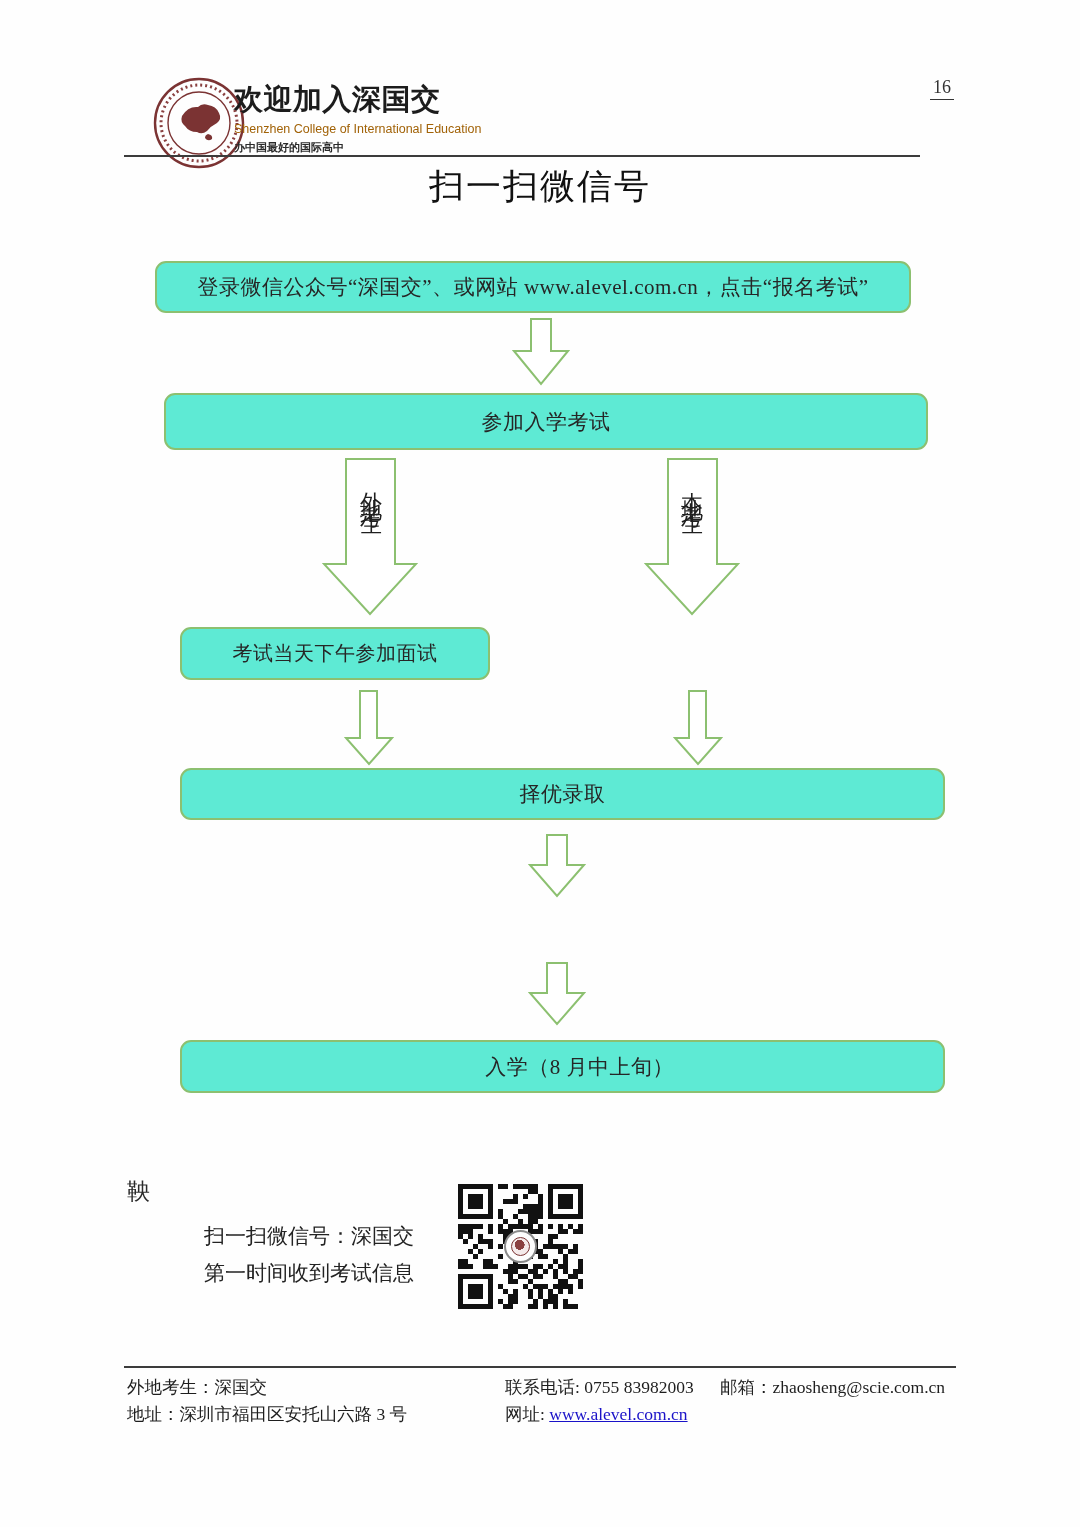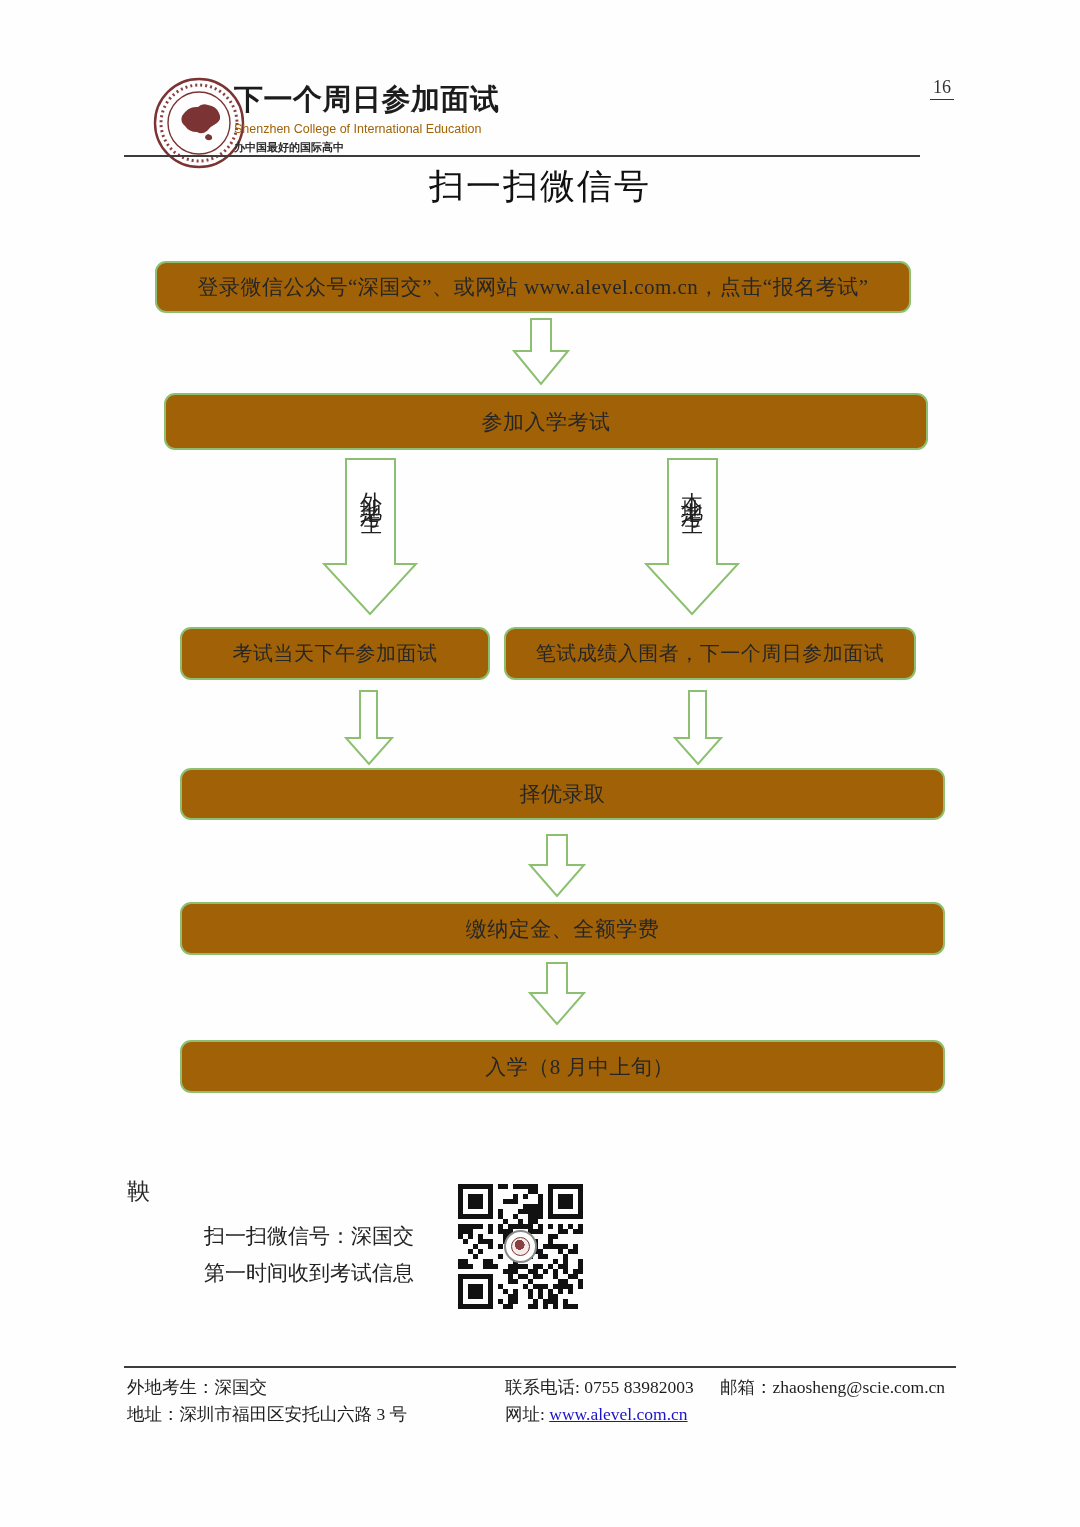--- a/index.html
+++ b/index.html
@@ -20,21 +20,21 @@
   .school-tag { font-size:11px; font-weight:bold; color:#2a2a2a; margin-top:4px; text-align:left; width:218px; }
   .page-number { position:absolute; left:930px; top:77px; font-size:18px; color:#333;
                  border-bottom:1.5px solid #333; padding:0 3px 1px 3px; }
 
   
   .doc-title { position:absolute; left:0; top:163px; width:1080px; text-align:center;
                font-size:35px; color:#111; letter-spacing:2px; }
 
   
   .flow-box {
-    position:absolute; border:2px solid #8cc070; border-radius:11px; background:#a16207;
+    position:absolute; border:2px solid #8cc070; border-radius:11px; background:#5eead4;
     display:flex; align-items:center; justify-content:center;
     font-size:21px; color:#262626; letter-spacing:0.5px; text-align:center;
   }
   .box-step1 { left:155px; top:261px; width:756px; height:52px; }
   .box-step2 { left:148px; top:393px; width:764px; height:57px;margin-left:16px; }
   .box-step3l { left:180px; top:627px; width:310px; height:53px; font-size:20px; }
   .box-step3r { left:504px; top:627px; width:412px; height:53px; font-size:20px; }
   .box-step4 { left:180px; top:768px; width:765px; height:52px; }
   .box-step5 { left:180px; top:902px; width:765px; height:53px; }
   .box-step6 { left:180px; top:1040px; width:765px; height:53px;padding-left:34px; }
@@ -80,21 +80,21 @@
   <div class="logo">
     <svg width="94" height="94" viewBox="0 0 94 94">
       <circle class="seal-ring" cx="47" cy="47" r="44"></circle>
       <circle class="seal-dots" cx="47" cy="47" r="38"></circle>
       <circle class="seal-ring" cx="47" cy="47" r="31" style="stroke-width:1.4"></circle>
       <path class="seal-map" d="M30 40 q6 -10 16 -9 q4 -4 10 -2 q8 1 11 8 q3 6 -2 10 q-6 3 -10 8 q-5 4 -10 1 q-8 0 -12 -6 q-5 -4 -3 -10 z"></path>
       <path class="seal-map" d="M56 58 q5 1 4 5 q-4 3 -7 -1 q0 -3 3 -4 z"></path>
     </svg>
   </div>
   <div class="school-block">
-    <div class="school-cn">下一个周日参加面试</div>
+    <div class="school-cn">欢迎加入深国交</div>
     <div class="school-en">Shenzhen College of International Education</div>
     <div class="school-tag">办中国最好的国际高中</div>
   </div>
   <div class="page-number">16</div>
   <div class="header-rule"></div>
 
   <div class="doc-title">扫一扫微信号</div>
 
   <div class="flow-box box-step1">登录微信公众号“深国交”、或网站 www.alevel.com.cn，点击“报名考试”</div>
 
@@ -113,42 +113,40 @@
   </div>
   <div class="flow-arrow" style="left:644px; top:458px;">
     <svg width="96" height="158" viewBox="0 0 96 158">
         <polygon class="arrow-line" points="24,1 73,1 73,106 94,106 48,156 2,106 24,106"></polygon>
       </svg>
   </div>
   <div class="branch-label label-left">外地考生</div>
   <div class="branch-label label-right">本地考生</div>
 
   <div class="flow-box box-step3l">考试当天下午参加面试</div>
-  <div class="flow-box box-step3r">笔试成绩入围者，下一个周日参加面试</div>
 
   <div class="flow-arrow" style="left:344px; top:690px;">
     <svg width="50" height="76" viewBox="0 0 50 76">
         <polygon class="arrow-line" points="16,1 33,1 33,48 48,48 25,74 2,48 16,48"></polygon>
       </svg>
   </div>
   <div class="flow-arrow" style="left:673px; top:690px;">
     <svg width="50" height="76" viewBox="0 0 50 76">
         <polygon class="arrow-line" points="16,1 33,1 33,48 48,48 25,74 2,48 16,48"></polygon>
       </svg>
   </div>
 
   <div class="flow-box box-step4">择优录取</div>
 
   <div class="flow-arrow" style="left:528px; top:834px;">
     <svg width="58" height="64" viewBox="0 0 58 64">
         <polygon class="arrow-line" points="19,1 39,1 39,31 56,31 29,62 2,31 19,31"></polygon>
       </svg>
   </div>
 
-  <div class="flow-box box-step5">缴纳定金、全额学费</div>
 
   <div class="flow-arrow" style="left:528px; top:962px;">
     <svg width="58" height="64" viewBox="0 0 58 64">
         <polygon class="arrow-line" points="19,1 39,1 39,31 56,31 29,62 2,31 19,31"></polygon>
       </svg>
   </div>
 
   <div class="flow-box box-step6">入学（8 月中上旬）</div>
 
   <div class="stray-char">鞅</div>

